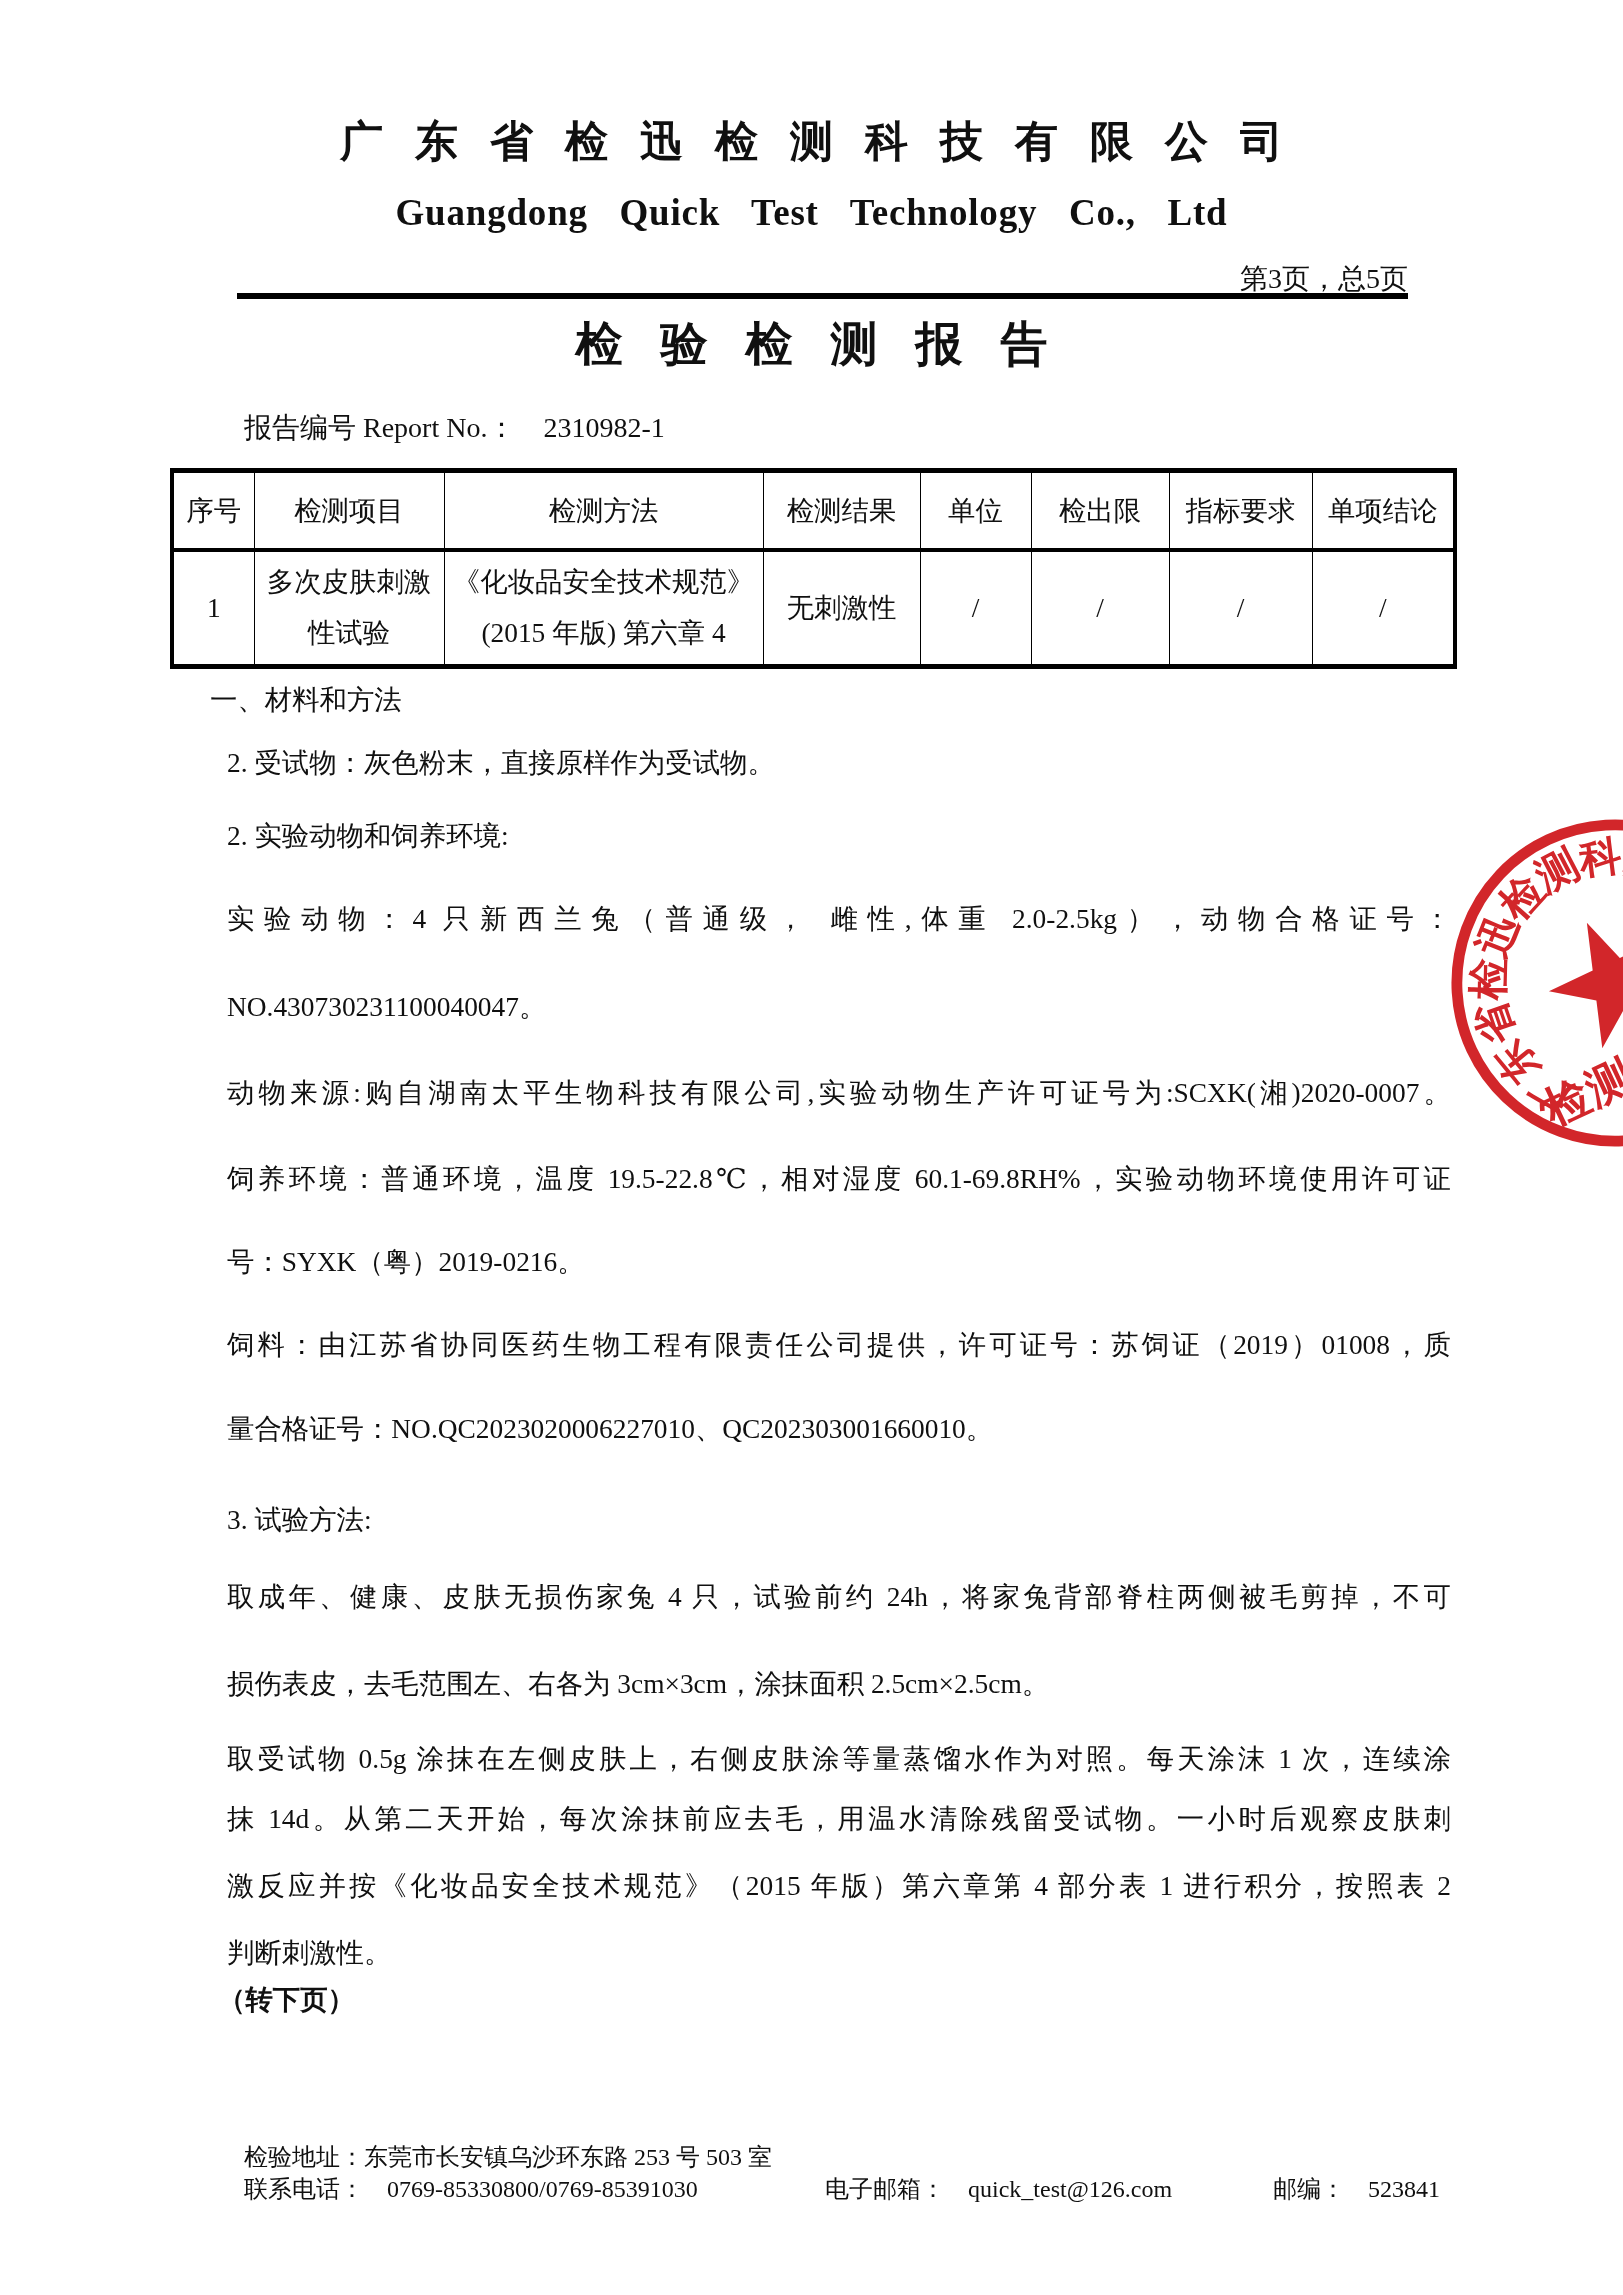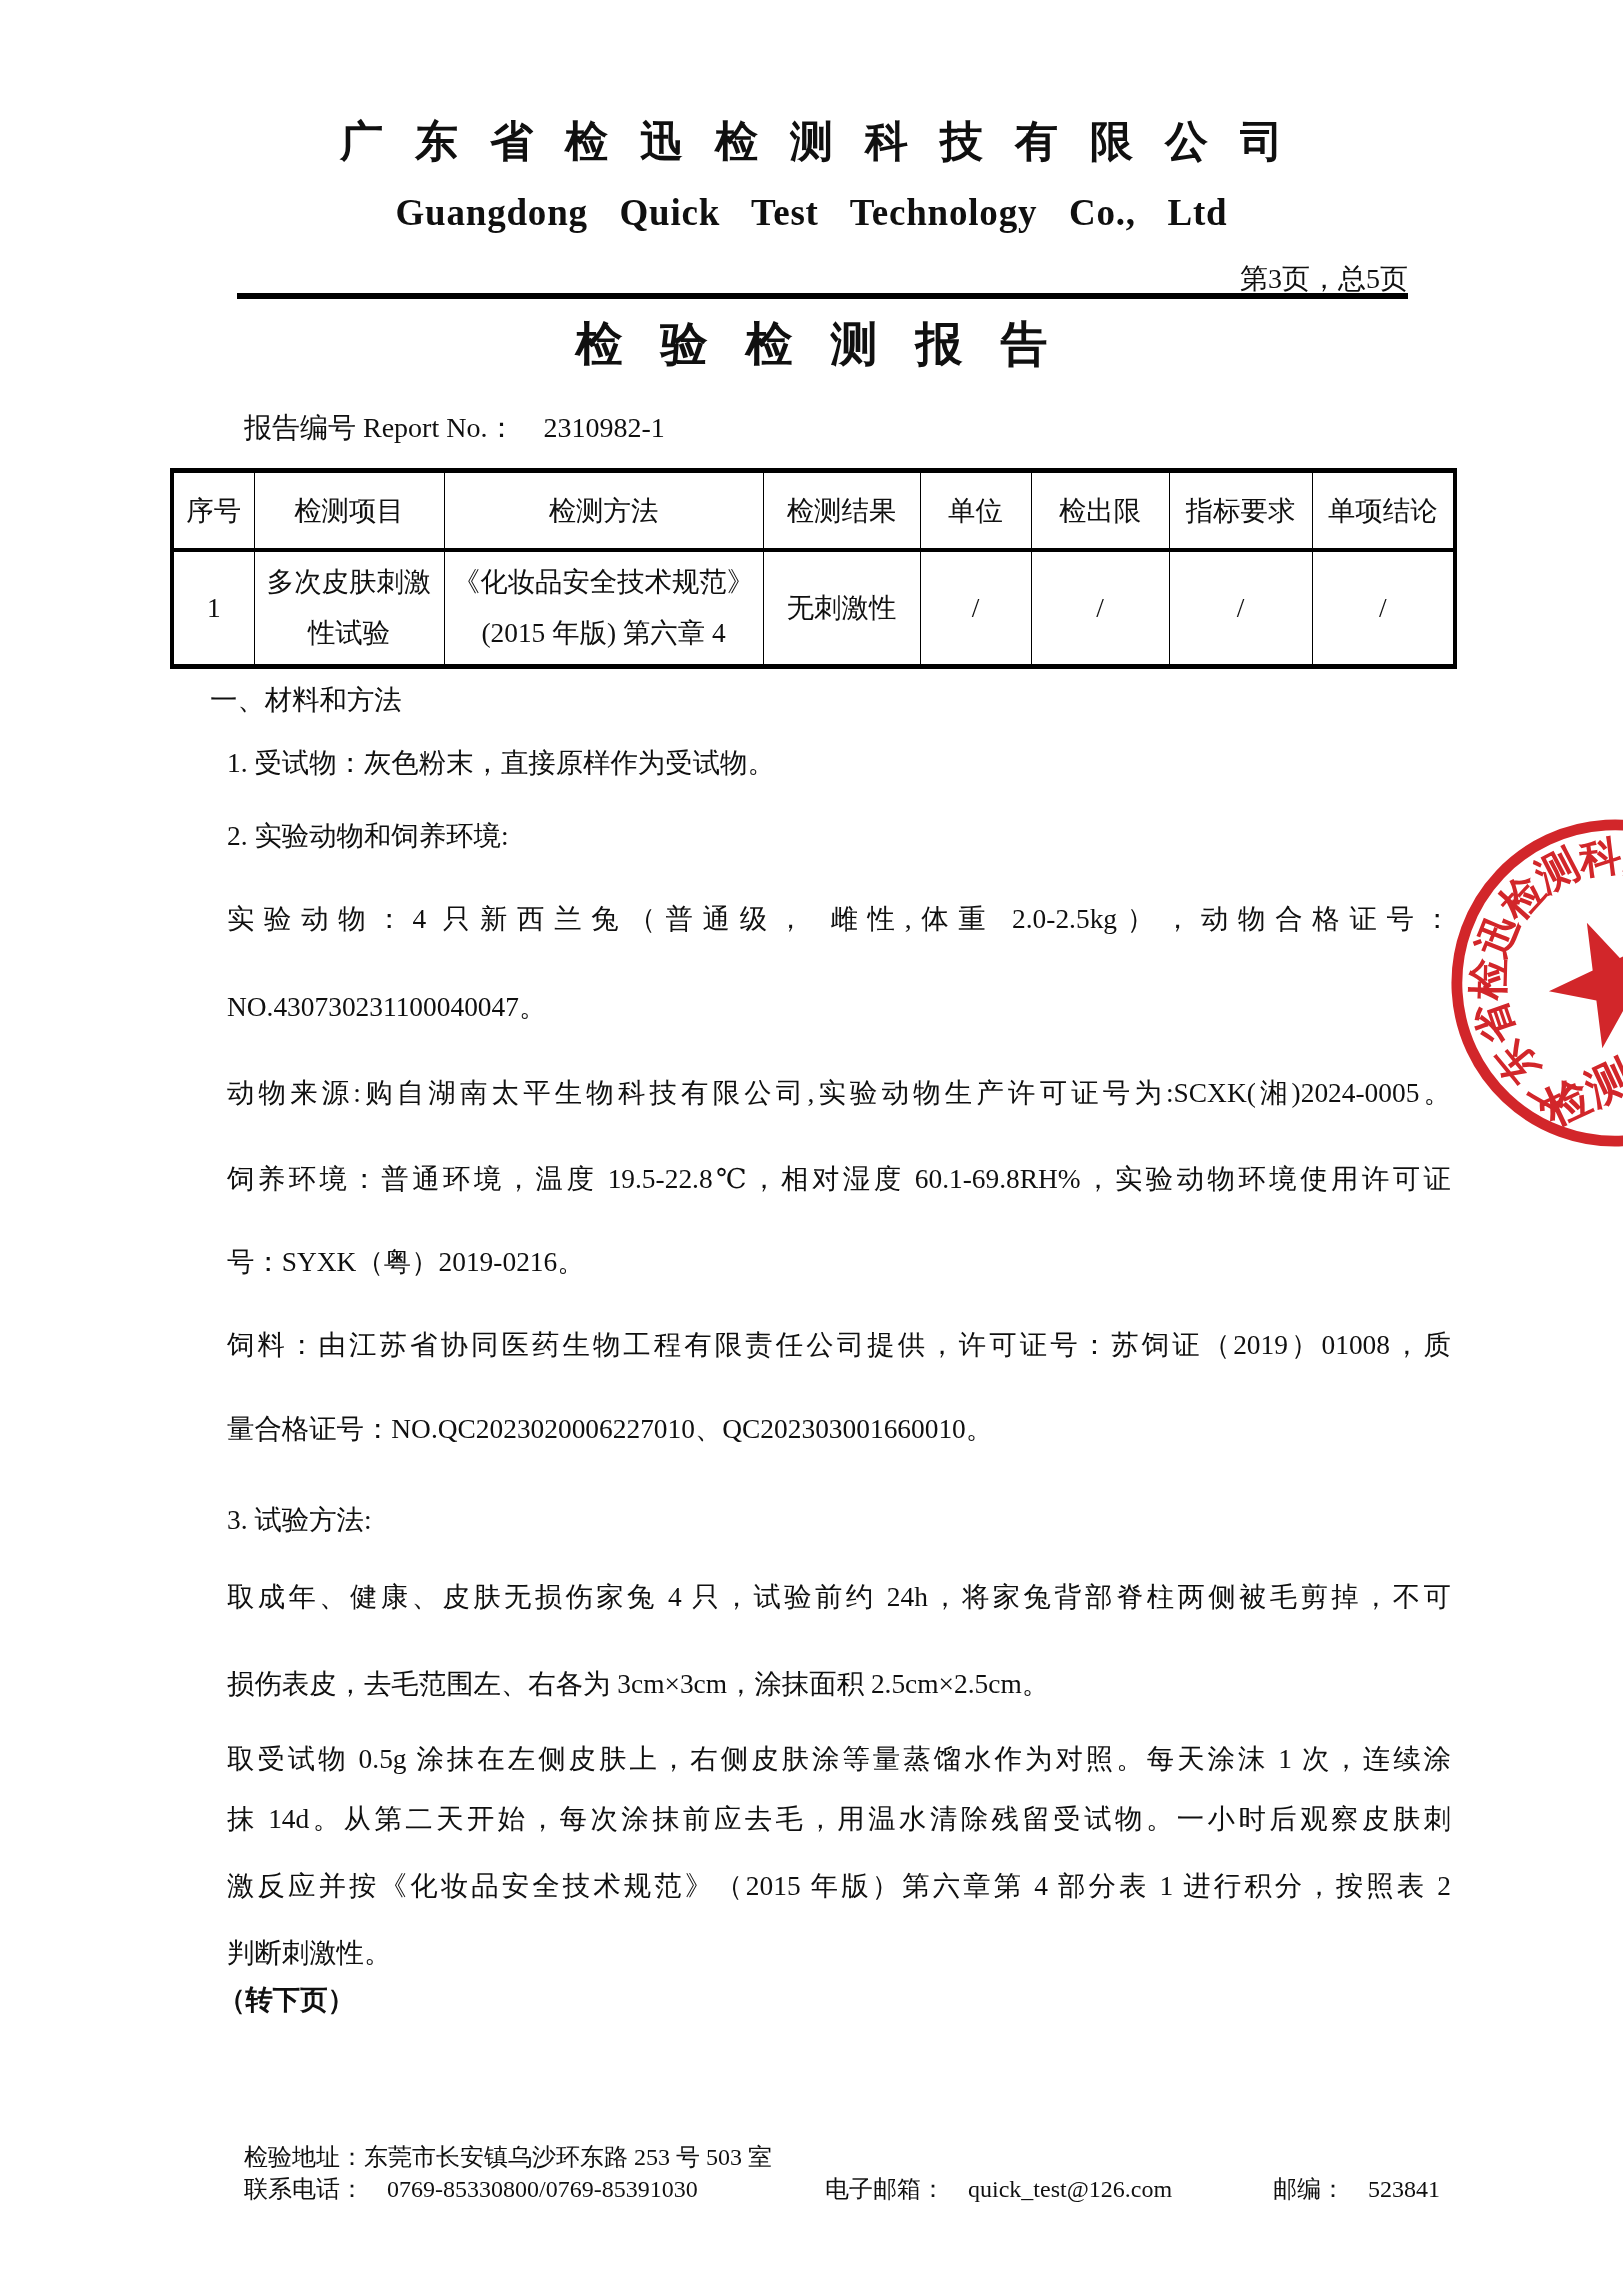--- a/index.html
+++ b/index.html
@@ -110,25 +110,25 @@
       <td>无刺激性</td>
       <td>/</td>
       <td>/</td>
       <td>/</td>
       <td>/</td>
     </tr>
   </tbody>
     </table>
 
   <div class="bl h" style="top:682px">一、材料和方法</div>
-  <div class="bl" style="top:745px">1. 受试物：灰色粉末，直接原样作为受试物。</div>
+  <div class="bl" style="top:745px">2. 受试物：灰色粉末，直接原样作为受试物。</div>
   <div class="bl" style="top:818px">2. 实验动物和饲养环境:</div>
   <div class="bl j" style="top:901px">实验动物：4 只新西兰兔（普通级， 雌性,体重 2.0-2.5kg），动物合格证号：</div>
   <div class="bl" style="top:989px">NO.430730231100040047。</div>
-  <div class="bl j" style="top:1075px">动物来源:购自湖南太平生物科技有限公司,实验动物生产许可证号为:SCXK(湘)2024-0005。</div>
+  <div class="bl j" style="top:1075px">动物来源:购自湖南太平生物科技有限公司,实验动物生产许可证号为:SCXK(湘)2020-0007。</div>
   <div class="bl j" style="top:1161px">饲养环境：普通环境，温度 19.5-22.8℃，相对湿度 60.1-69.8RH%，实验动物环境使用许可证</div>
   <div class="bl" style="top:1244px">号：SYXK（粤）2019-0216。</div>
   <div class="bl j" style="top:1327px">饲料：由江苏省协同医药生物工程有限责任公司提供，许可证号：苏饲证（2019）01008，质</div>
   <div class="bl" style="top:1411px">量合格证号：NO.QC2023020006227010、QC202303001660010。</div>
   <div class="bl" style="top:1502px">3. 试验方法:</div>
   <div class="bl j" style="top:1579px">取成年、健康、皮肤无损伤家兔 4 只，试验前约 24h，将家兔背部脊柱两侧被毛剪掉，不可</div>
   <div class="bl" style="top:1666px">损伤表皮，去毛范围左、右各为 3cm×3cm，涂抹面积 2.5cm×2.5cm。</div>
   <div class="bl j" style="top:1741px">取受试物 0.5g 涂抹在左侧皮肤上，右侧皮肤涂等量蒸馏水作为对照。每天涂沫 1 次，连续涂</div>
   <div class="bl j" style="top:1801px">抹 14d。从第二天开始，每次涂抹前应去毛，用温水清除残留受试物。一小时后观察皮肤刺</div>
   <div class="bl j" style="top:1868px">激反应并按《化妆品安全技术规范》（2015 年版）第六章第 4 部分表 1 进行积分，按照表 2</div>

